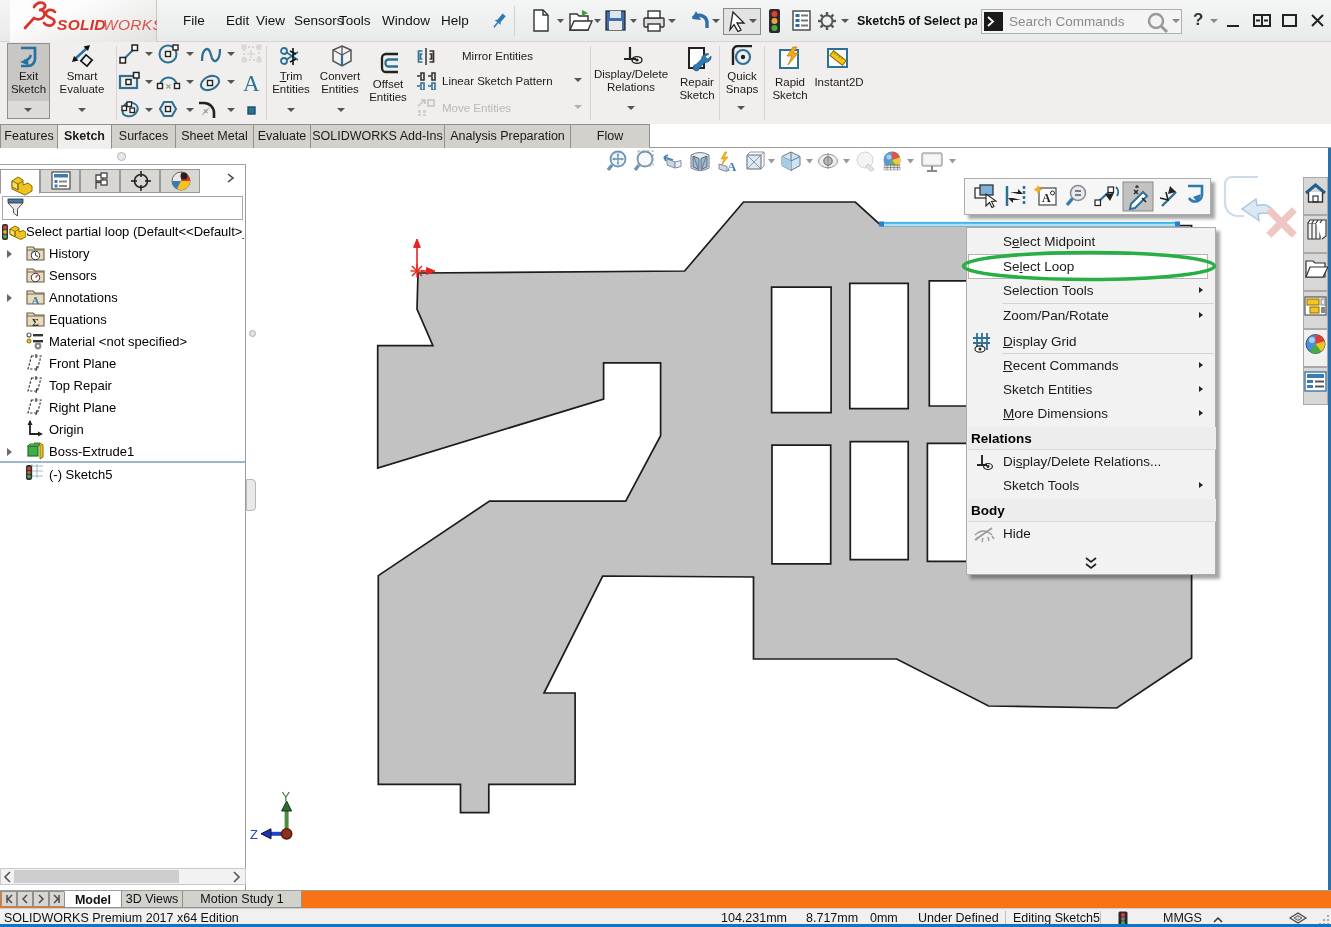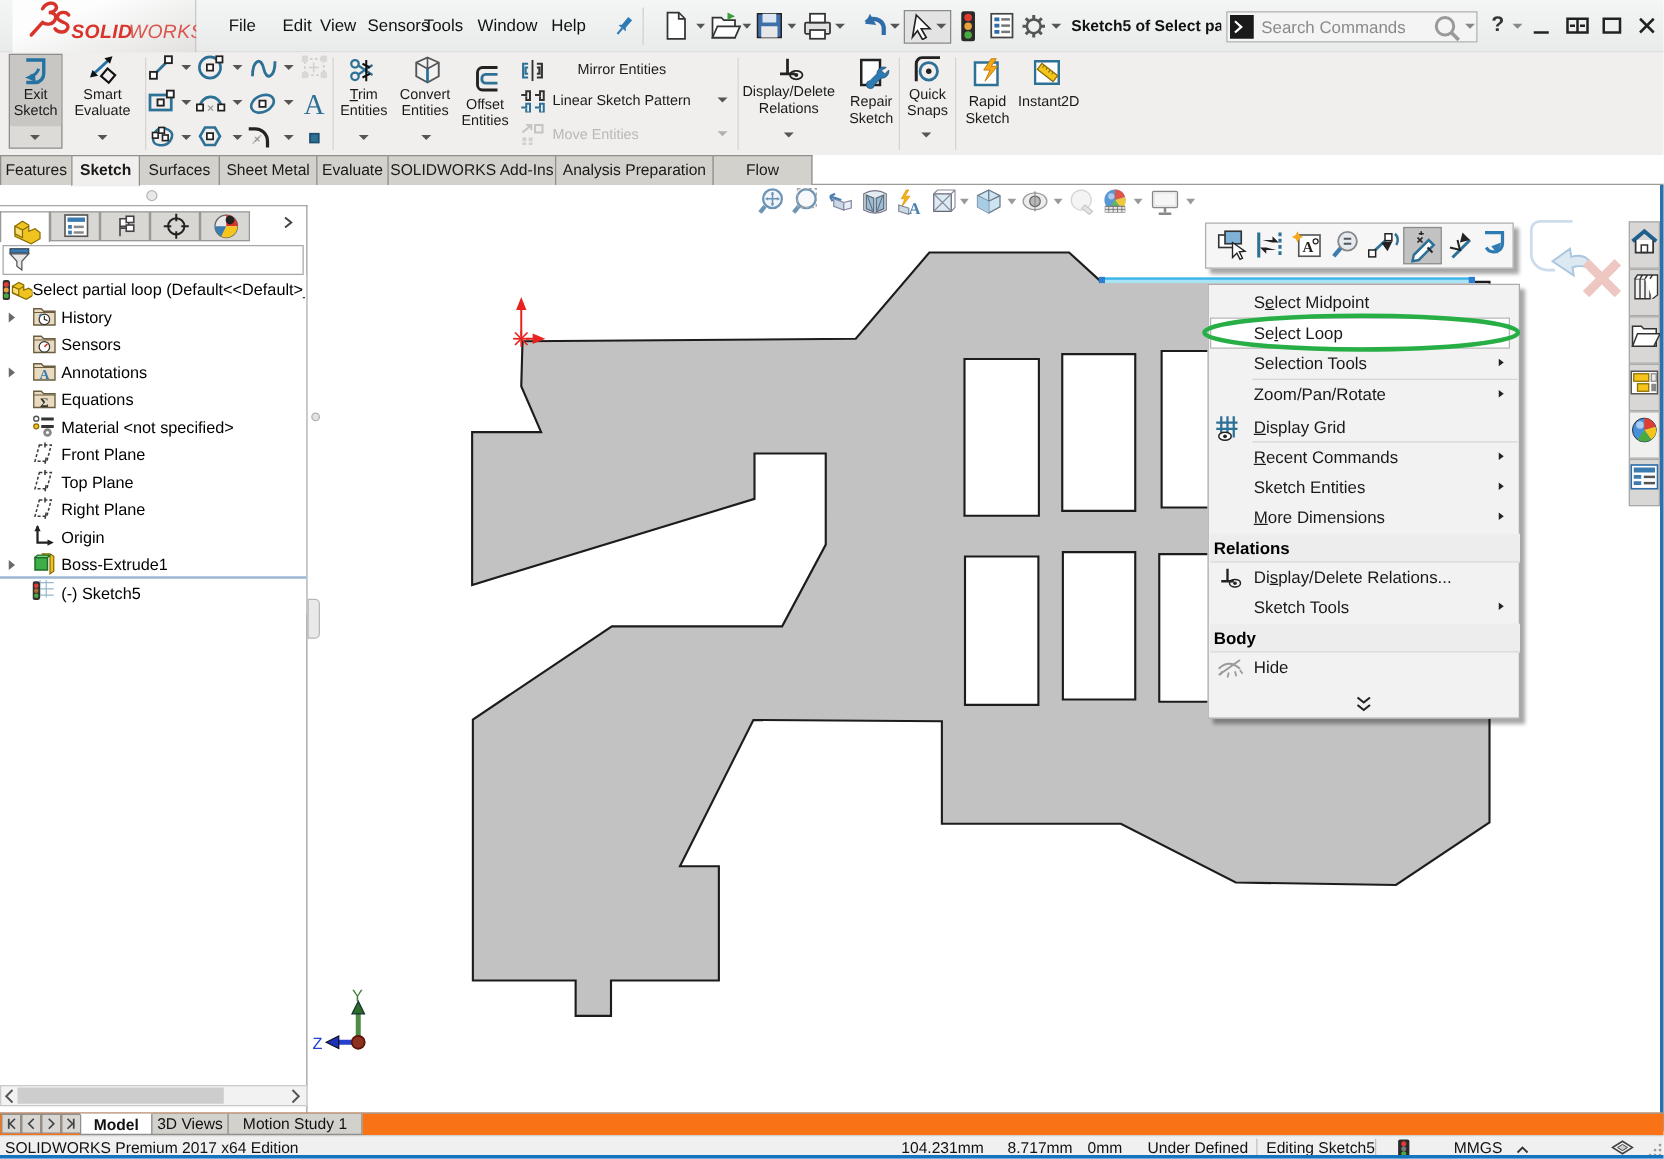--- a/index.html
+++ b/index.html
@@ -557,21 +557,21 @@
 <div class="trow" style="top:309px;">
     <span class="txt">Equations</span>
   </div>
 <div class="trow" style="top:331px;">
     <span class="txt">Material &lt;not specified&gt;</span>
   </div>
 <div class="trow" style="top:353px;">
     <span class="txt">Front Plane</span>
   </div>
 <div class="trow" style="top:375px;">
-    <span class="txt">Top Plane</span>
+    <span class="txt">Top Repair</span>
   </div>
 <div class="trow" style="top:397px;">
     <span class="txt">Right Plane</span>
   </div>
 <div class="trow" style="top:419px;">
     <span class="txt">Origin</span>
   </div>
 <div class="trow" style="top:441px;">
     <span class="txt">Boss-Extrude1</span>
   </div>
@@ -817,21 +817,21 @@
       </g>
  <g fill="none" stroke="#444" stroke-width="1.4">
   <path d="M 11 4 l -4 4 4 4 M 6 4 v 8"></path>
   <path d="M 26 4 l -4 4 4 4"></path>
   <path d="M 38 4 l 4 4 -4 4"></path>
   <path d="M 53 4 l 4 4 -4 4 M 58 4 v 8"></path>
  </g>
 </svg>
 <div class="mtab" style="left:64px;width:58px;background:#fff;border-top:1px solid #fff;font-weight:bold;">Model</div>
 <div class="mtab" style="left:121px;width:62px;">3D Views</div>
-<div class="mtab" style="left:182px;width:108px;">Motion Study 1</div>
+<div class="mtab" style="left:182px;width:120px;">Motion Study 1</div>
 </div>
 <div id="statusbar" class="abs">
 <div class="sbitem" style="left:4px;">SOLIDWORKS Premium 2017 x64 Edition</div>
 <div class="sbitem" style="left:721px;">104.231mm</div>
 <div class="sbitem" style="left:806px;">8.717mm</div>
 <div class="sbitem" style="left:870px;">0mm</div>
 <div class="sbitem" style="left:918px;">Under Defined</div>
 <div class="abs" style="left:1005px;top:2px;width:1px;height:15px;background:#c0c0c0;"></div>
 <div class="sbitem" style="left:1013px;">Editing Sketch5</div>
 <div class="abs" style="left:1100px;top:2px;width:1px;height:15px;background:#c0c0c0;"></div>

